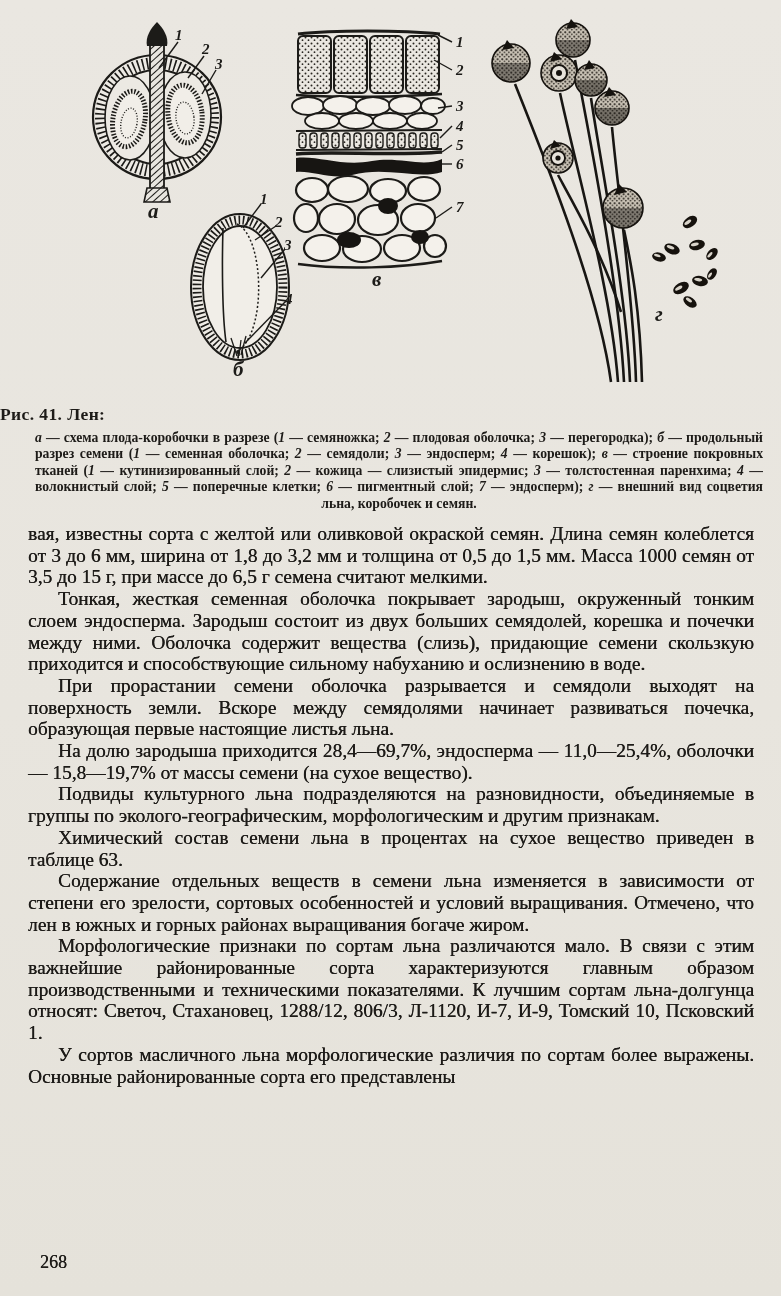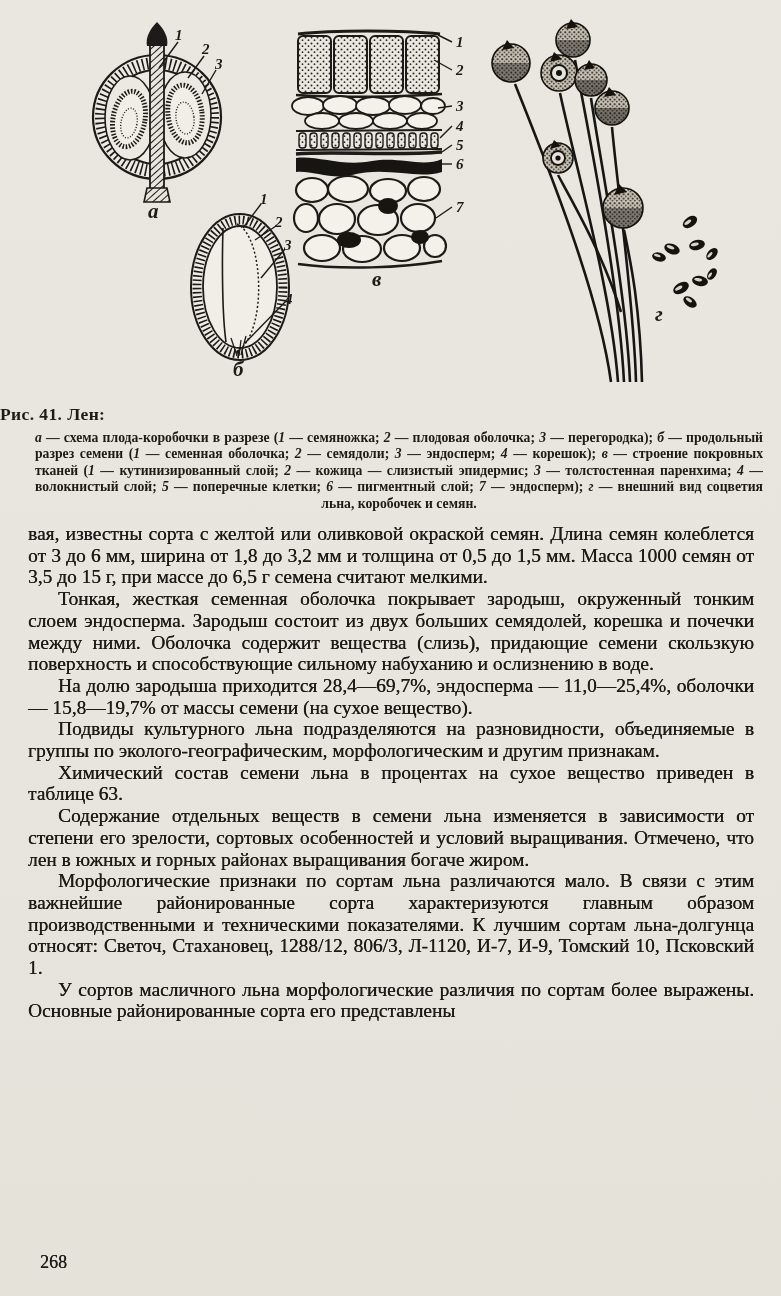--- a/index.html
+++ b/index.html
@@ -289,21 +289,22 @@
       <text class="letter" x="172" y="317">г</text>
     </svg>
   </div>
 
   <div class="cap-title">Рис. 41. Лен:</div>
 
   <div class="cap-text"><i>а</i><span> — схема плода-коробочки в разрезе (</span><i>1</i><span> — семяножка; </span><i>2</i><span> — плодовая оболочка; </span><i>3</i><span> — перегородка); </span><i>б</i><span> — продольный разрез семени (</span><i>1</i><span> — семенная оболочка; </span><i>2</i><span> — семядоли; </span><i>3</i><span> — эндосперм; </span><i>4</i><span> — корешок); </span><i>в</i><span> — строение покровных тканей (</span><i>1</i><span> — кутинизированный слой; </span><i>2</i><span> — кожица — слизистый эпидермис; </span><i>3</i><span> — толстостенная паренхима; </span><i>4</i><span> — волокнистый слой; </span><i>5</i><span> — поперечные клетки; </span><i>6</i><span> — пигментный слой; </span><i>7</i><span> — эндосперм); </span><i>г</i><span> — внешний вид соцветия льна, коробочек и семян.</span></div>
 
   <div class="body-text">
     <p class="first">вая, известны сорта с желтой или оливковой окраской семян. Длина семян колеблется от 3 до 6 мм, ширина от 1,8 до 3,2 мм и толщина от 0,5 до 1,5 мм. Масса 1000 семян от 3,5 до 15 г, при массе до 6,5 г семена считают мелкими.</p>
-    <p>Тонкая, жесткая семенная оболочка покрывает зародыш, окруженный тонким слоем эндосперма. Зародыш состоит из двух больших семядолей, корешка и почечки между ними. Оболочка содержит вещества (слизь), придающие семени скользкую поверхность и способствующие сильному набуханию и ослизнению в воде.</p>
+    <p>Тонкая, жесткая семенная оболочка покрывает зародыш, окруженный тонким слоем эндосперма. Зародыш состоит из двух больших семядолей, корешка и почечки между ними. Оболочка содержит вещества (слизь), придающие семени скользкую приходится и способствующие сильному набуханию и ослизнению в воде.</p>
+    <p>При прорастании семени оболочка разрывается и семядоли выходят на поверхность земли. Вскоре между семядолями начинает развиваться почечка, образующая первые настоящие листья льна.</p>
     <p>На долю зародыша приходится 28,4—69,7%, эндосперма — 11,0—25,4%, оболочки — 15,8—19,7% от массы семени (на сухое вещество).</p>
     <p>Подвиды культурного льна подразделяются на разновидности, объединяемые в группы по эколого-географическим, морфологическим и другим признакам.</p>
     <p>Химический состав семени льна в процентах на сухое вещество приведен в таблице 63.</p>
     <p>Содержание отдельных веществ в семени льна изменяется в зависимости от степени его зрелости, сортовых особенностей и условий выращивания. Отмечено, что лен в южных и горных районах выращивания богаче жиром.</p>
     <p>Морфологические признаки по сортам льна различаются мало. В связи с этим важнейшие районированные сорта характеризуются главным образом производственными и техническими показателями. К лучшим сортам льна-долгунца относят: Светоч, Стахановец, 1288/12, 806/3, Л-1120, И-7, И-9, Томский 10, Псковский 1.</p>
     <p>У сортов масличного льна морфологические различия по сортам более выражены. Основные районированные сорта его представлены</p>
   </div>
 
   <div class="page-number">268</div>
 

